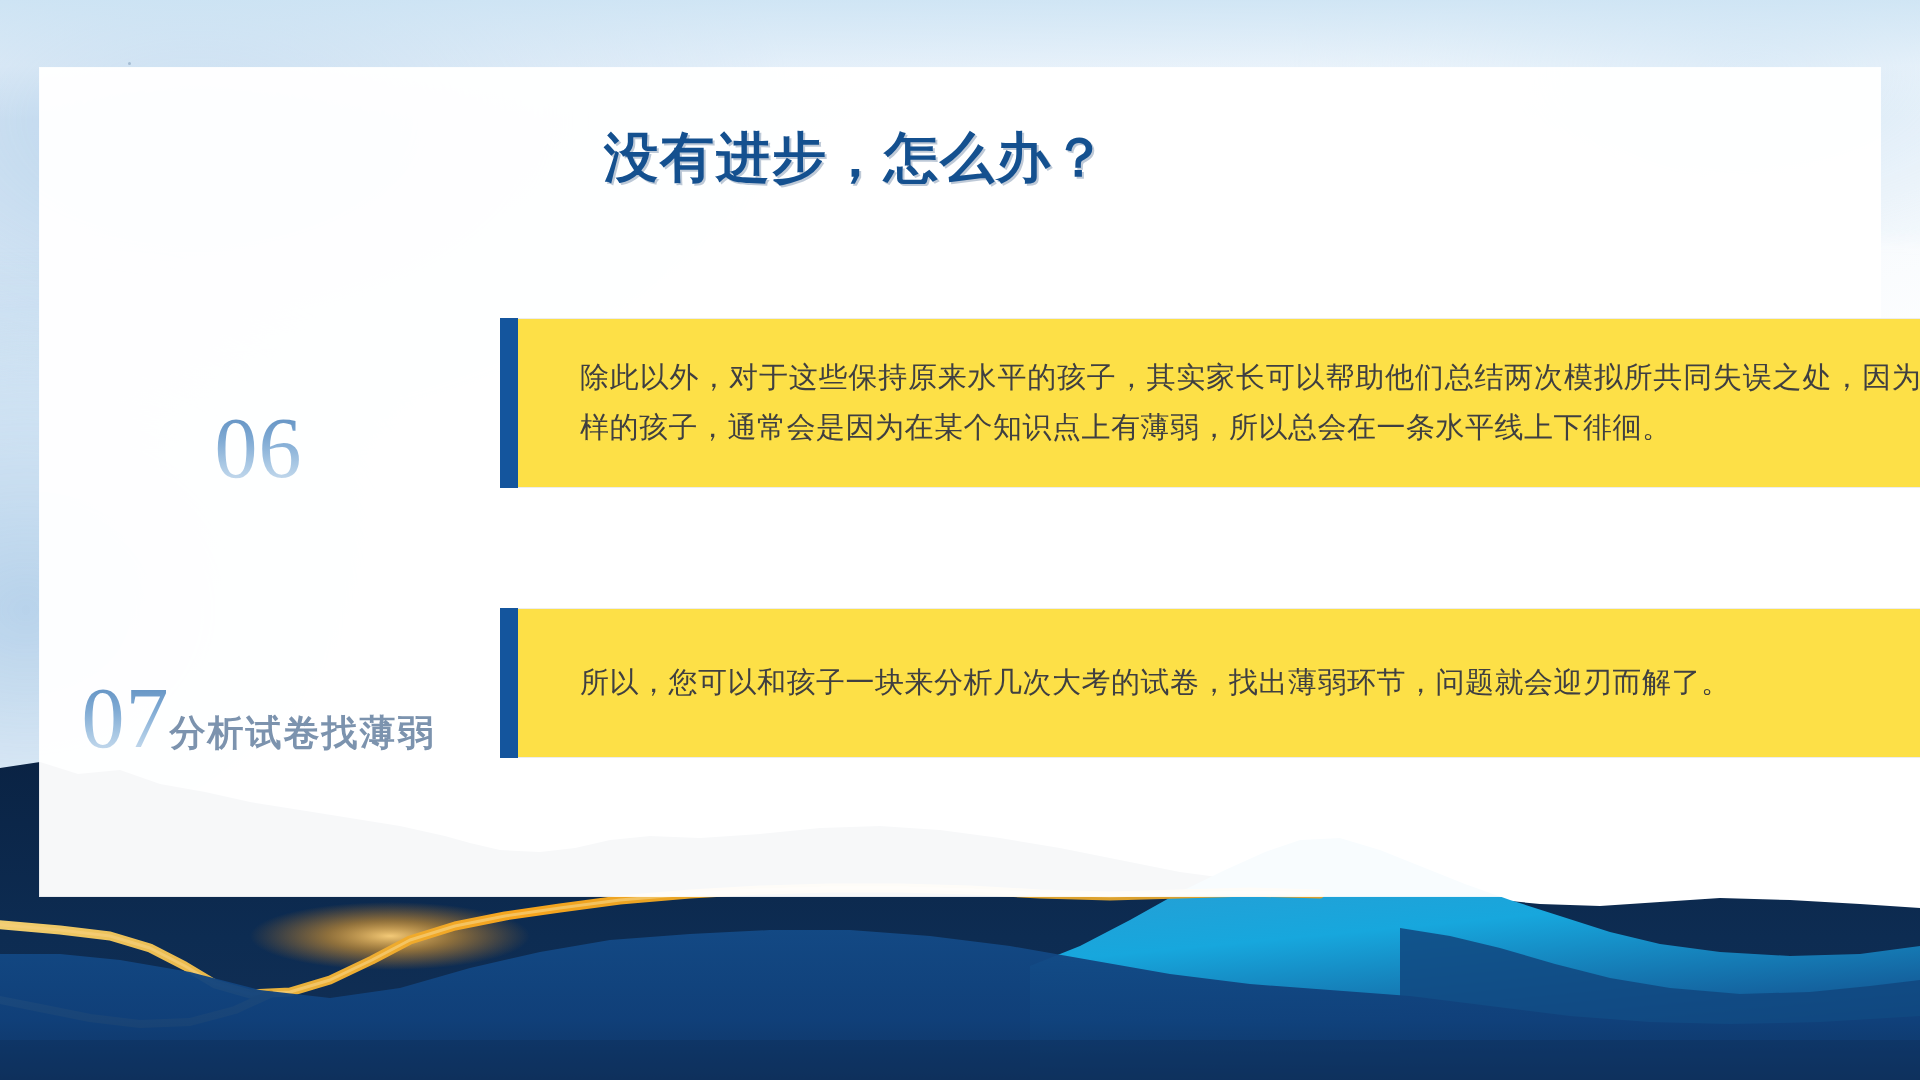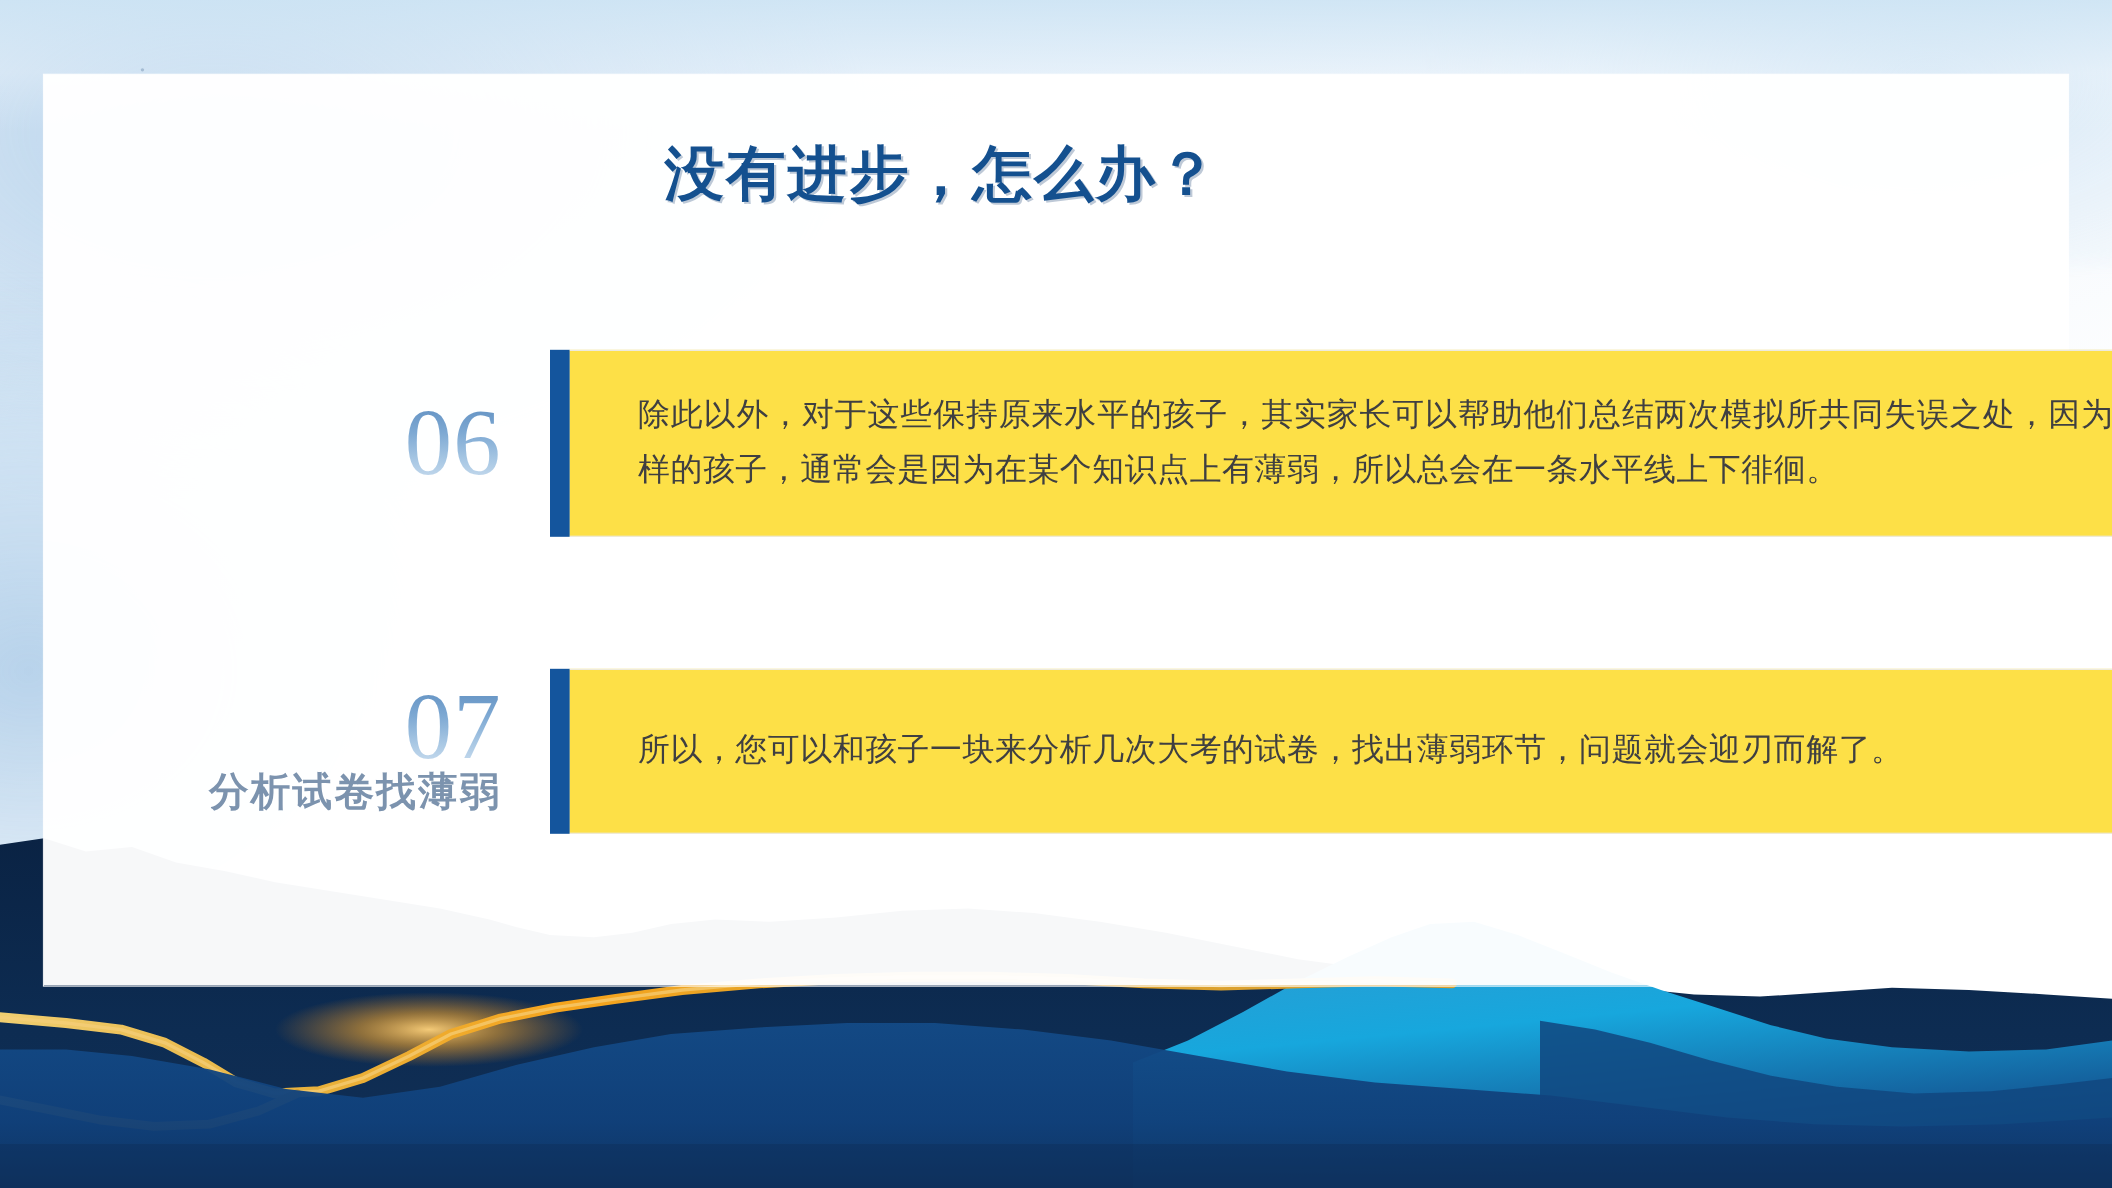--- a/index.html
+++ b/index.html
@@ -97,21 +97,20 @@
   }
   .row-1 { left: 0px;  top: 250px; }
   .row-2 { left: 0px;  top: 540px; }
 
   .num-col {
     width: 460px;
     padding-right: 44px;
     box-sizing: border-box;
     text-align: right;
     display: flex;
-    flex-direction: column;
     align-items: flex-end;
     justify-content: center;
     padding-left: 21px;
   }
 
   .num {
     font-family: "Liberation Serif", "DejaVu Serif", serif;
     font-size: 86px;
     line-height: 0.92;
     font-weight: 400;

